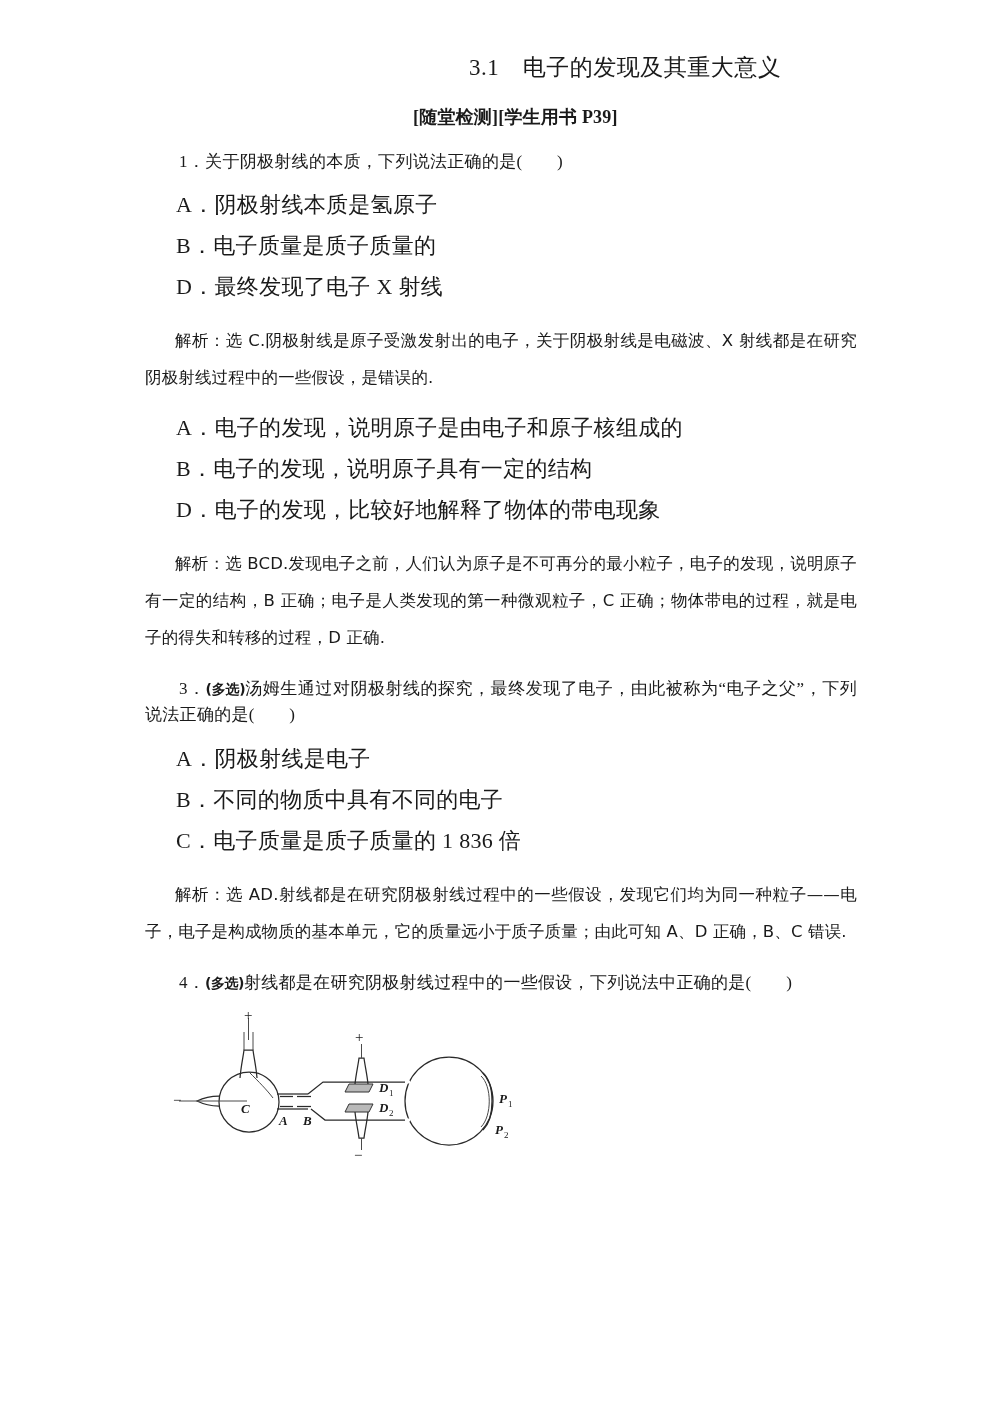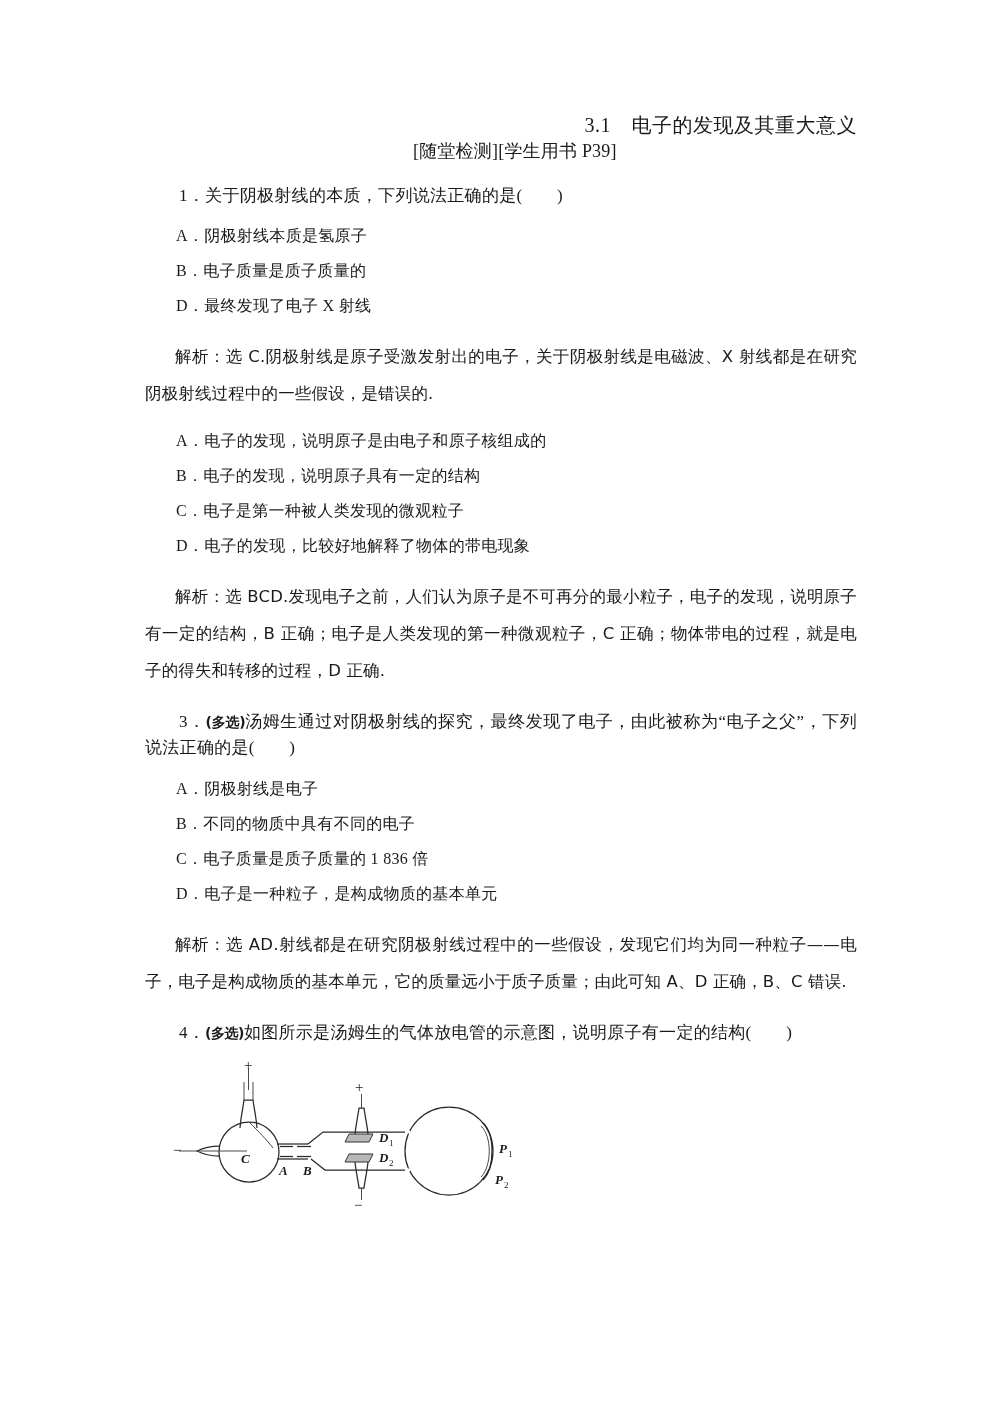--- a/index.html
+++ b/index.html
@@ -26,32 +26,34 @@
   }
   .content {
     position: absolute;
     left: 145px;
     top: 0;
     width: 712px;
   }
 
   
   .doc-title {
-    margin-top: 112px;
-    font-size: 20px;
+    margin-top: 52px;
+    font-size: 23px;
     letter-spacing: 0.5px;
-    text-align: right;
+    text-align: center;
     padding-left: 248px;
     white-space: pre;
   }
   .subtitle {
+    margin-top: 22px;
     font-size: 18px;
     padding-left: 268px;
     letter-spacing: 0.2px;
     white-space: pre;
+    font-weight: bold;
   }
 
   
   .q-block { margin-top: 20px; }
 
   .q-stem {
     font-size: 17px;
     line-height: 1.55;
     text-indent: 34px;
     letter-spacing: 0.3px;
@@ -59,21 +61,21 @@
   .q-stem.wrap { text-align: justify; }
 
   .marker {
     font-weight: bold;
     font-family: "DejaVu Sans", "Liberation Sans", sans-serif;
     font-size: 14px;
     letter-spacing: -0.5px;
   }
 
   .opt {
-    font-size: 16px;
+    font-size: 22px;
     line-height: 1.0;
     margin-top: 19px;
     padding-left: 31px;
     letter-spacing: 0.3px;
     white-space: pre;
   }
 
   .explain {
     margin-top: 24px;
     font-size: 16.5px;
@@ -124,36 +126,34 @@
       <div class="q-stem"><span>1．</span><span>关于阴极射线的本质，下列说法正确的是(  )</span></div>
       <div class="opt">A．阴极射线本质是氢原子</div>
       <div class="opt">B．电子质量是质子质量的</div>
       <div class="opt">D．最终发现了电子 X 射线</div>
       <div class="explain">解析：选 C.阴极射线是原子受激发射出的电子，关于阴极射线是电磁波、X 射线都是在研究阴极射线过程中的一些假设，是错误的.</div>
     </div>
 
     <div class="q-block">
       <div class="opt">A．电子的发现，说明原子是由电子和原子核组成的</div>
       <div class="opt">B．电子的发现，说明原子具有一定的结构</div>
-      <div class="opt">C．电子是第一种被人类发现的微观粒子</div>
       <div class="opt">D．电子的发现，比较好地解释了物体的带电现象</div>
       <div class="explain">解析：选 BCD.发现电子之前，人们认为原子是不可再分的最小粒子，电子的发现，说明原子有一定的结构，B 正确；电子是人类发现的第一种微观粒子，C 正确；物体带电的过程，就是电子的得失和转移的过程，D 正确.</div>
     </div>
 
     <div class="q-block">
       <div class="q-stem wrap"><span>3．</span><span class="marker">(多选)</span><span>汤姆生通过对阴极射线的探究，最终发现了电子，由此被称为“电子之父”，下列说法正确的是(  )</span></div>
       <div class="opt">A．阴极射线是电子</div>
       <div class="opt">B．不同的物质中具有不同的电子</div>
       <div class="opt">C．电子质量是质子质量的 1 836 倍</div>
-      <div class="opt">D．电子是一种粒子，是构成物质的基本单元</div>
       <div class="explain">解析：选 AD.射线都是在研究阴极射线过程中的一些假设，发现它们均为同一种粒子——电子，电子是构成物质的基本单元，它的质量远小于质子质量；由此可知 A、D 正确，B、C 错误.</div>
     </div>
 
     <div class="q-block">
-      <div class="q-stem"><span>4．</span><span class="marker">(多选)</span><span>如图所示是汤姆生的气体放电管的示意图，说明原子有一定的结构(  )</span></div>
+      <div class="q-stem"><span>4．</span><span class="marker">(多选)</span><span>射线都是在研究阴极射线过程中的一些假设，下列说法中正确的是(  )</span></div>
 
       <div class="figure-wrap">
         <svg width="380" height="160" viewBox="0 0 380 160">
 
           <circle class="ln" cx="76" cy="92" r="30"></circle>
 
           <path class="ln" d="M67,68 C68,56 70,48 71,40 L80,40 C81,48 83,56 84,68"></path>
           <path class="ln-thin" d="M71,40 L71,22"></path>
           <path class="ln-thin" d="M80,40 L80,22"></path>
           <line class="ln-thin" x1="75.5" y1="30" x2="75.5" y2="8"></line>

